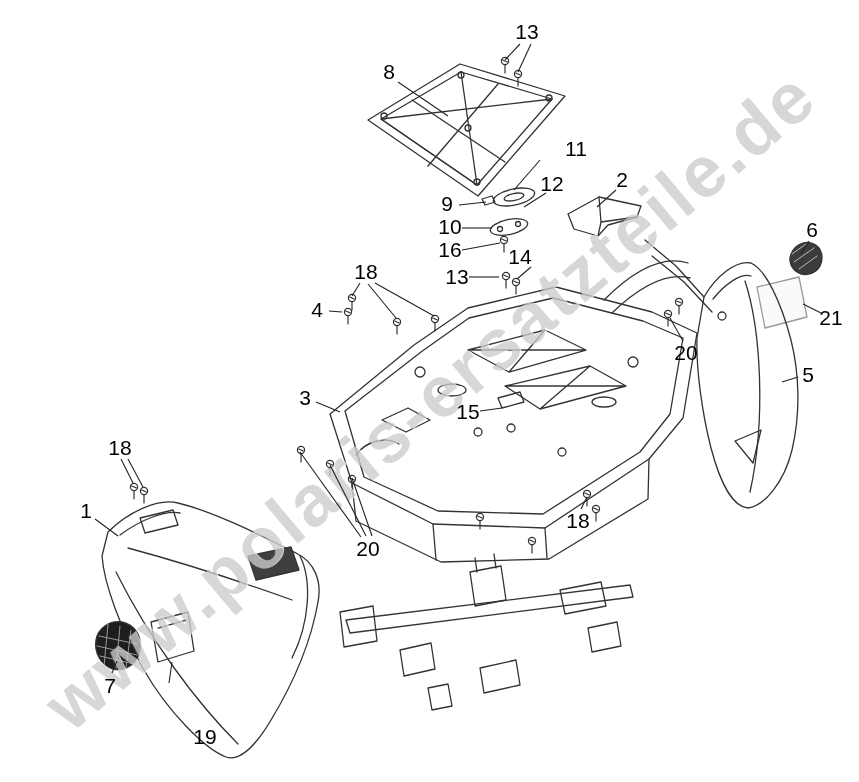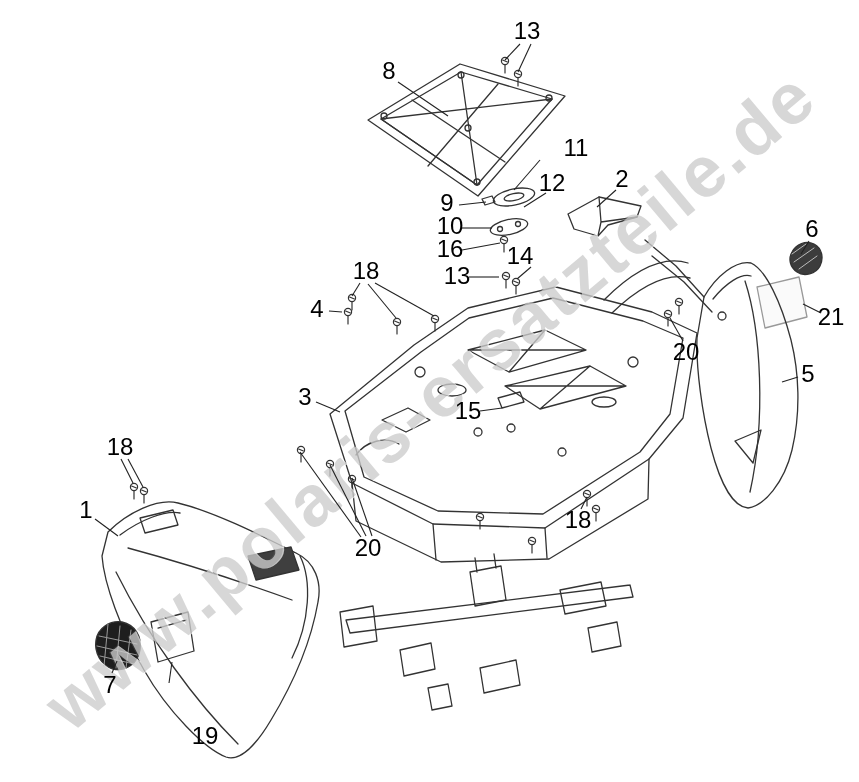--- a/index.html
+++ b/index.html
@@ -28,21 +28,21 @@
     color: rgba(110,110,110,0.28);
     text-shadow: 1px 1px 0 rgba(255,255,255,0.7);
     z-index: 2;
     pointer-events: none;
   }
   #leader-svg { z-index: 3; }
   #leader-svg line { stroke: #222; stroke-width: 1.1; }
   .callout {
     position: absolute;
     transform: translate(-50%,-50%);
-    font-size: 24px;
+    font-size: 21px;
     color: #000;
     z-index: 4;
     line-height: 1;
   }
   .copyright {
     position: absolute;
     left: 540px;
     top: 661px;
     font-size: 22px;
     font-weight: 600;

